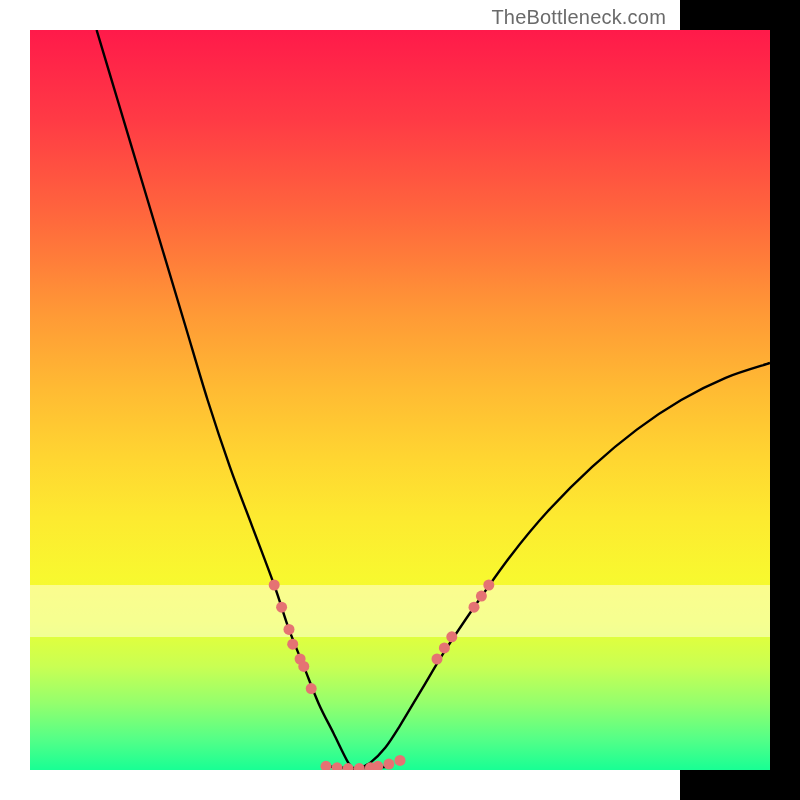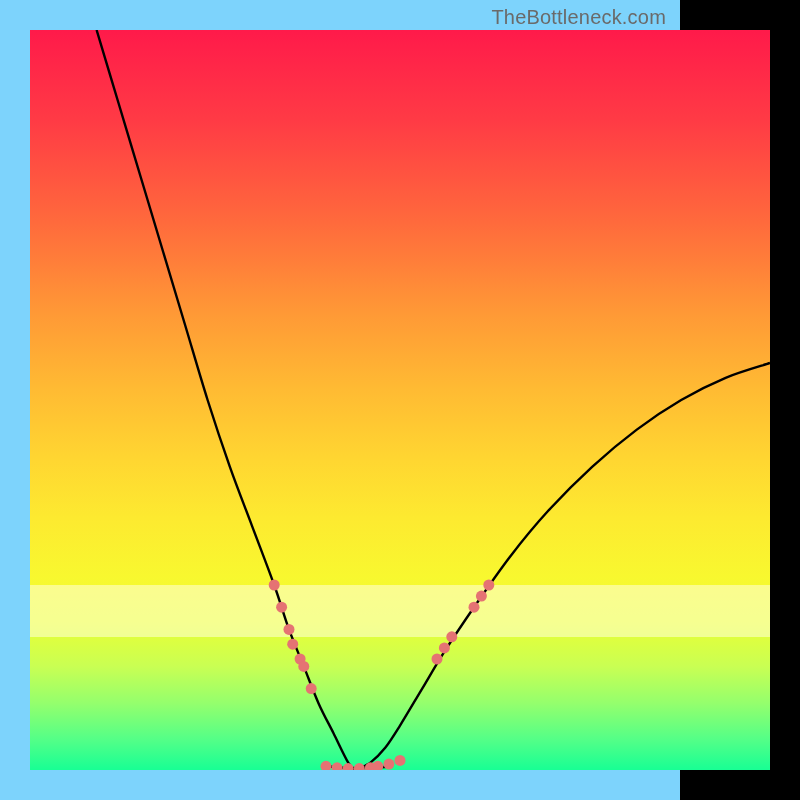--- a/index.html
+++ b/index.html
@@ -8,21 +8,21 @@
     width: 800px;
     height: 800px;
     overflow: hidden;
     background: #000;
     font-family: Arial, Helvetica, sans-serif;
   }
   .frame {
     position: absolute;
     left: 0; top: 0;
     width: 680px; height: 800px;
-    background: #7dd3fc;
+    background: #ffffff;
   }
   .plot {
     position: absolute;
     left: 30px;
     top: 30px;
     width: 740px;
     height: 740px;
     overflow: hidden;
   }
   .gradient-bg {

